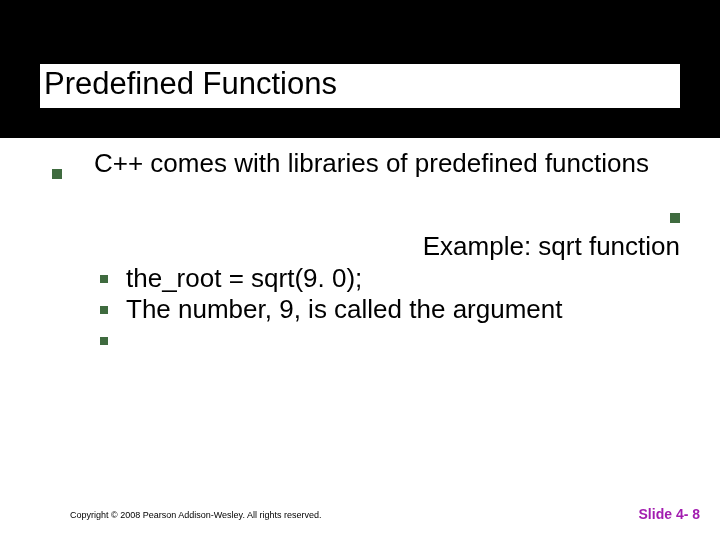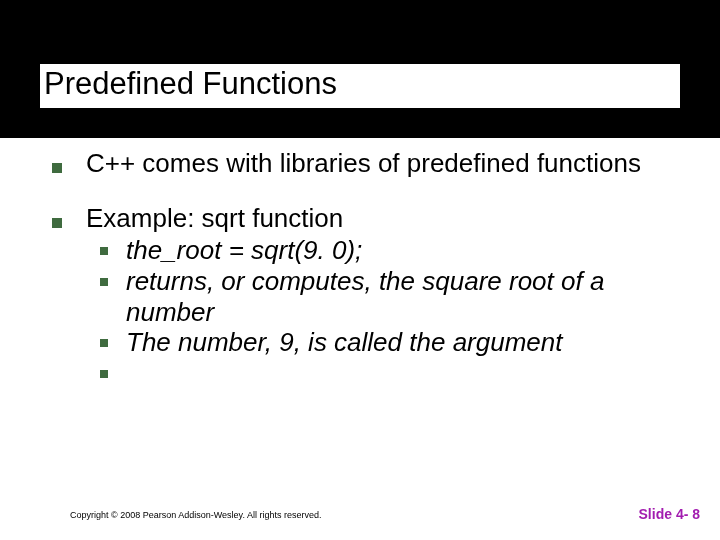--- a/index.html
+++ b/index.html
@@ -2,24 +2,24 @@
 <html><head>
 <meta charset="utf-8">
 <style>
   * { margin: 0; padding: 0; box-sizing: border-box; }
   html, body { width: 720px; height: 540px; overflow: hidden; font-family: Arial, Helvetica, sans-serif; background: #fff; }
   .slide { width: 720px; height: 540px; position: relative; }
   .title-band { position: absolute; top: 0; left: 0; width: 720px; height: 138px; background: #000; }
   .title-underline { position: absolute; top: 64px; left: 40px; width: 640px; height: 44px; background: #fff; }
   .title { position: absolute; top: 66px; left: 44px; font-size: 31px; color: #000; }
   .body { position: absolute; top: 148px; left: 40px; width: 640px; }
-  .top-item { display: flex; align-items: center; margin-bottom: 24px; }
+  .top-item { display: flex; align-items: flex-end; margin-bottom: 24px; gap: 8px; }
   .bullet-sq { width: 10px; height: 10px; background: #3f6b3f; margin-top: 10px; margin-left: 12px; flex-shrink: 0; }
   .top-text { font-size: 26px; color: #000; margin-left: 24px; line-height: 1.18; }
-  .sub-list { margin-top: 2px; font-style: italic; }
+  .sub-list { margin-top: 2px; }
   .sub-item { display: flex; align-items: flex-start; margin-left: 60px; }
   .sub-bullet-sq { width: 8px; height: 8px; background: #3f6b3f; margin-top: 12px; flex-shrink: 0; }
   .sub-text { font-size: 26px; color: #000; margin-left: 18px; line-height: 1.18; }
   .footer { position: absolute; bottom: 20px; left: 0; width: 720px; }
   .copyright { position: absolute; left: 70px; bottom: 0; font-size: 9px; color: #000; }
   .slidenum { position: absolute; right: 20px; bottom: -2px; font-size: 14px; color: #a21caf; font-weight: bold; }
 </style>
 </head>
 <body>
 
@@ -28,33 +28,29 @@
   <div class="title-underline"></div>
   <div class="title">Predefined Functions</div>
 
   <div class="body">
 
     <div class="top-item">
       <div class="bullet-sq"></div>
       <div class="top-text">C++  comes with libraries of predefined functions</div>
     </div>
 
-    <div class="top-item" style="margin-bottom:2px;">
+    <div class="top-item" style="margin-bottom:2px;flex-direction:column;">
       <div class="bullet-sq"></div>
       <div class="top-text">Example:  sqrt function</div>
     </div>
 
     <div class="sub-list">
       <div class="sub-item">
         <div class="sub-bullet-sq"></div>
         <div class="sub-text">the_root = sqrt(9. 0);</div>
-      </div>
-      <div class="sub-item">
-        <div class="sub-bullet-sq"></div>
-        <div class="sub-text"> returns, or computes, the square root of a number</div>
       </div>
       <div class="sub-item">
         <div class="sub-bullet-sq"></div>
         <div class="sub-text">The number, 9, is called the argument</div>
       </div>
       <div class="sub-item">
         <div class="sub-bullet-sq"></div>
       </div>
     </div>
 

